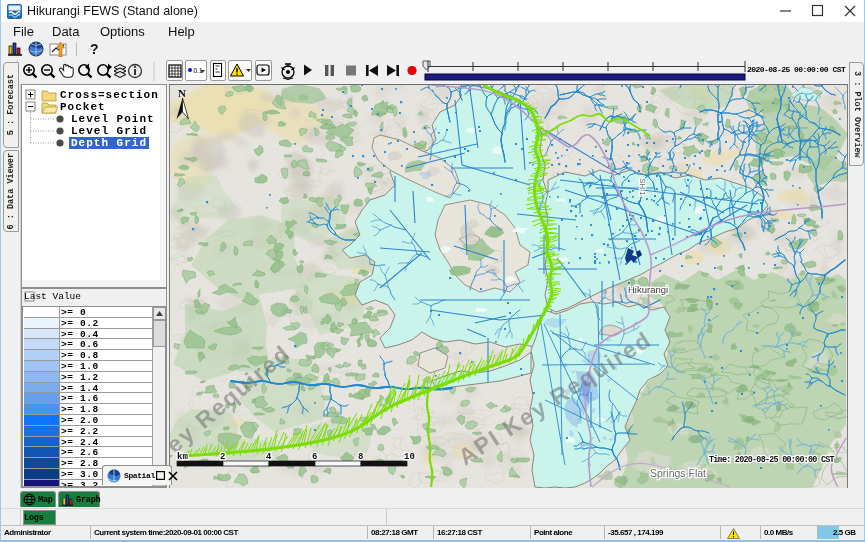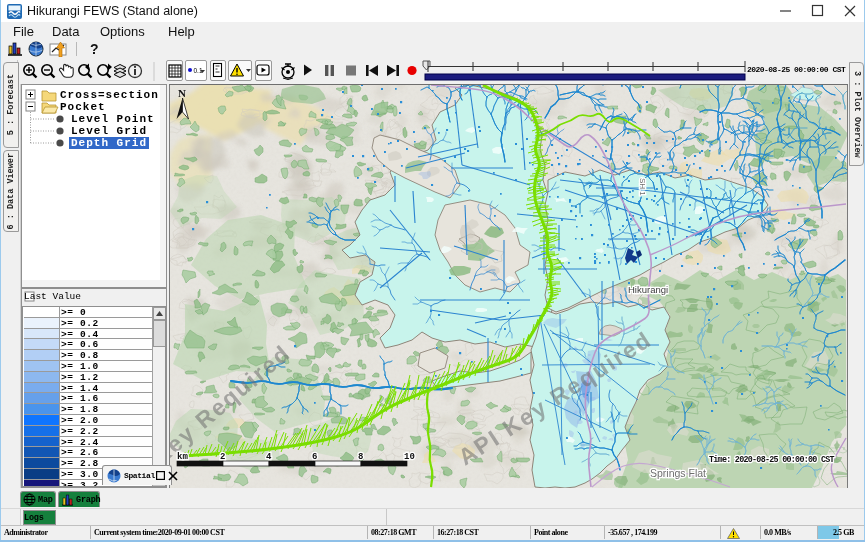--- a/index.html
+++ b/index.html
@@ -16,21 +16,21 @@
         display:flex; align-items:center; justify-content:center; }
 .vtext-up { writing-mode:vertical-rl; transform:rotate(180deg); letter-spacing:0; white-space:nowrap; }
 .vtext-dn { writing-mode:vertical-rl; letter-spacing:0; white-space:nowrap; }
 .treepanel { left:21px; top:84px; width:146px; height:204px; background:#fff; border:1px solid #8f8f8f; }
 .tree-row { position:absolute; font-family:'Liberation Mono',monospace; font-size:11px; font-weight:bold; letter-spacing:1px; color:#000; white-space:pre; }
 .legendpanel { left:21px; top:288px; width:146px; height:200px; background:#f0f0f0; border:1px solid #8f8f8f; }
 .leg-row { position:absolute; left:1px; width:129px; height:10.8px; border-bottom:1px solid #9a9a9a; }
 .leg-swatch { position:absolute; left:0; top:0; width:36px; height:100%; border-right:1px solid #9a9a9a; }
 .leg-label { position:absolute; left:37px; top:0px; font-family:'Liberation Mono',monospace; font-size:9.5px; font-weight:bold; letter-spacing:0.6px; color:#000; }
 .statusbar { left:1px; top:525px; width:863px; height:15px; background:#f0f0f0; border-top:1px solid #c0c0c0; }
-.sfield { position:absolute; top:526px; height:13px; border-left:1px solid #b4b4b4; font-family:Liberation Serif, serif; font-size:8px; font-weight:bold; color:#000;
+.sfield { position:absolute; top:526px; height:13px; border-left:1px solid #b4b4b4; font-family:Liberation Sans, sans-serif; font-size:8px; font-weight:bold; color:#000;
           padding:1.5px 0 0 3px; white-space:pre; letter-spacing:-0.45px; }
 .tab-b { position:absolute; border:1px solid #8f8f8f; border-bottom:none; border-radius:3px 3px 0 0; background:#15803d;
          font-family:'Liberation Mono',monospace; font-size:8.5px; font-weight:bold; color:#000; letter-spacing:-0.2px; }
 </style></head>
 <body>
 
 <div class="abs titlebar"></div>
 <svg class="abs" style="left:7px;top:4px" width="15" height="15">
     <rect x="0" y="0" width="15" height="15" rx="2" fill="#1f6ab4"></rect>
     <rect x="1.5" y="1.5" width="12" height="5" fill="#e8f4fc"></rect>

